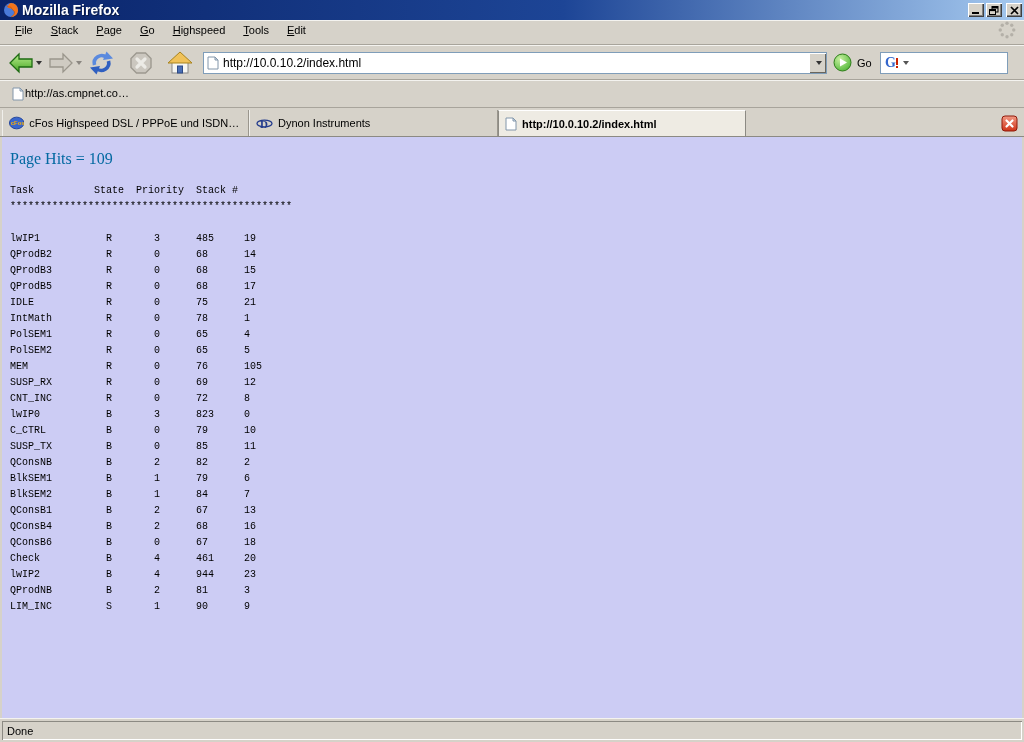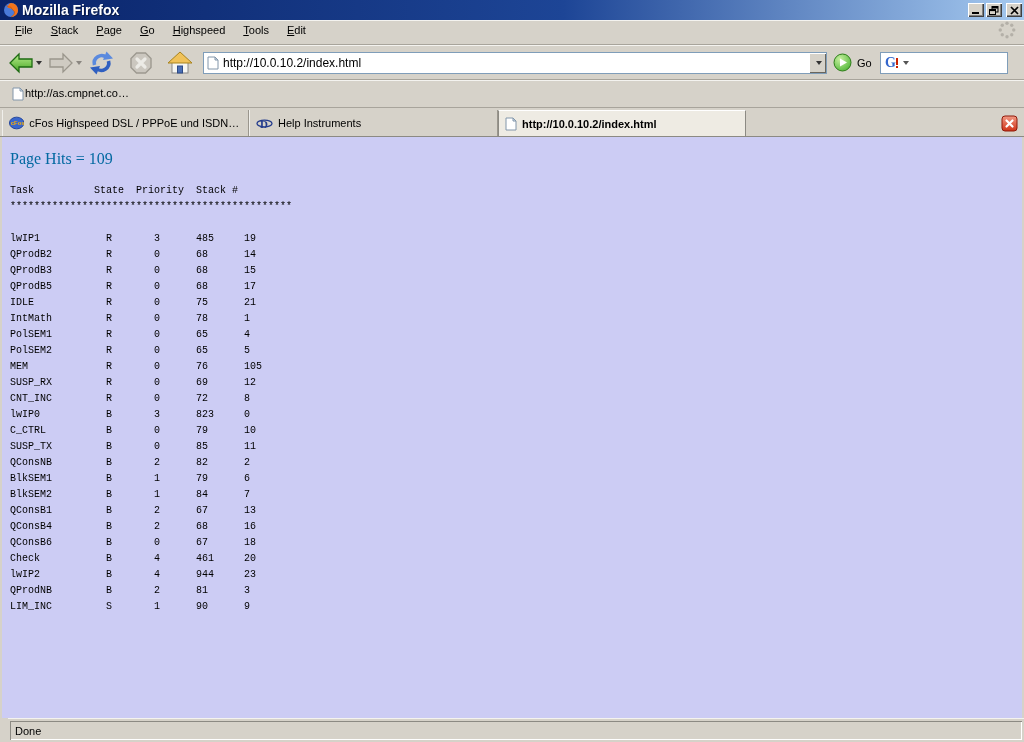--- a/index.html
+++ b/index.html
@@ -67,21 +67,21 @@
   
   .content { flex:1 1 auto; background:var(--content-bg,#ccccf4); overflow:hidden;
     border-left:2px solid var(--chrome-face,#d6d2c9); border-right:2px solid var(--chrome-face,#d6d2c9);
     padding:12px 0 0 8px; }
   .page-hits { font-family:"Liberation Serif", serif; font-size:16px; line-height:19px; color:#0369a1; }
   .task-pre { margin-top:15px; font-family:"Liberation Mono", monospace;
     font-size:10px; line-height:16px; color:#000; white-space:pre; }
 
   
   .statusbar { height:24px; flex:0 0 24px; background:var(--chrome-face,#d6d2c9);
-    border-top:1px solid #f4f3ef; display:flex; align-items:stretch; padding:2px;margin-left:8px; }
+    border-top:1px solid #f4f3ef; display:flex; align-items:stretch; padding:2px; }
   .status-panel { flex:1; display:flex; align-items:center; padding-left:5px;
     box-shadow: inset 1px 1px 0 #8c8a83, inset -1px -1px 0 #fff; }
 </style>
 </head>
 <body>
 
 <div class="window">
 
   <div class="titlebar">
     <svg class="app-icon" viewBox="0 0 16 16">
@@ -224,21 +224,21 @@
         <ellipse cx="8.5" cy="7" rx="8" ry="6.5" fill="#3a66cc" stroke="#1c3f99"></ellipse>
         <text x="2" y="9.5" font-size="6.5" font-weight="bold" fill="#ffb300" font-family="Liberation Sans, sans-serif">cFos</text>
       </svg>
       <span class="tab-label">cFos Highspeed DSL / PPPoE und ISDN CAP…</span>
     </span>
     <span class="tab inactive tab2">
       <svg width="17" height="13" viewBox="0 0 17 13">
         <text x="4" y="11" font-size="11" font-weight="bold" fill="#223a8c" font-family="Liberation Serif, serif">D</text>
         <ellipse cx="8.5" cy="6.5" rx="7.5" ry="3.4" fill="none" stroke="#223a8c" stroke-width="1.3"></ellipse>
       </svg>
-      <span class="tab-label">Help Instruments</span>
+      <span class="tab-label">Dynon Instruments</span>
     </span>
     <span class="tab active tab3">
       <svg width="12" height="14" viewBox="0 0 12 14">
         <path d="M1 1 h7 l3 3 v9 h-10 z" fill="#fff" stroke="#8296aa"></path>
         <path d="M8 1 l3 3 h-3 z" fill="#d8e4f0" stroke="#8296aa"></path>
       </svg>
       <span class="tab-label">http://10.0.10.2/index.html</span>
     </span>
     <span class="spacer"></span>
     <svg class="tab-close" width="17" height="17" viewBox="0 0 17 17">

